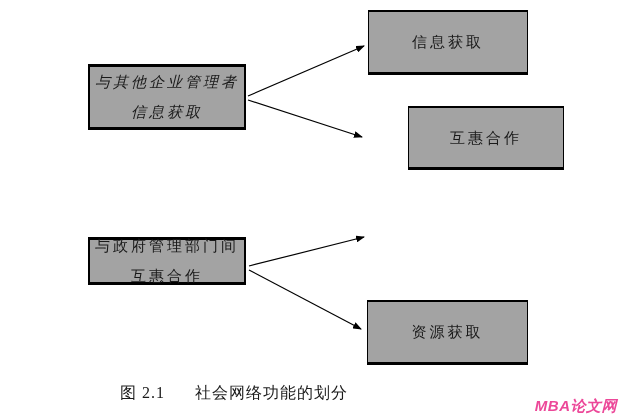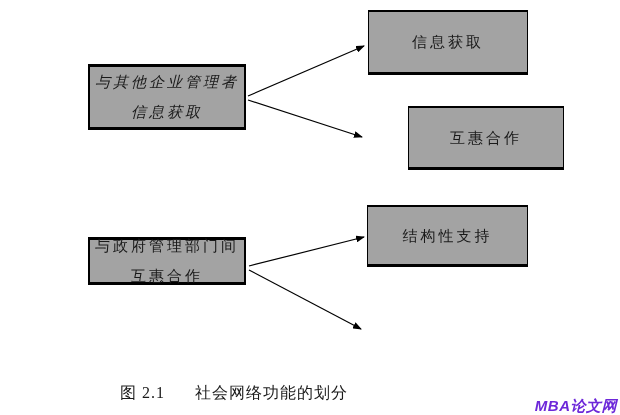--- a/index.html
+++ b/index.html
@@ -26,21 +26,21 @@
   .caption{
     position:absolute;left:120px;top:383px;width:380px;text-align:left;
     font-size:16px;letter-spacing:1px;white-space:nowrap;
   }
   .caption .fig-number{margin-right:30px;}
   .watermark{
     position:absolute;right:3px;bottom:1px;text-align:right;
     font-family:"Liberation Sans","DejaVu Sans",sans-serif;font-style:italic;
     line-height:1.05;
   }
-  .wm-name{font-size:15px;font-weight:700;color:#6d28d9;letter-spacing:0.5px;}
+  .wm-name{font-size:15px;font-weight:700;color:#ec4899;letter-spacing:0.5px;}
   .wm-url{font-size:11.5px;color:#d92ad9;}
   @supports ((-webkit-background-clip: text)) {
     .wm-url{
       background:linear-gradient(90deg,#e81ee0 0%,#c93cdb 55%,#4f5cee 100%);
       -webkit-background-clip:text;background-clip:text;color:transparent;
     }
   }
 </style>
 </head>
 <body>
@@ -70,24 +70,24 @@
   </div>
 
   <div class="box tgt tgt-1">
     <span>信息获取</span>
   </div>
 
   <div class="box tgt tgt-2">
     <span>互惠合作</span>
   </div>
 
-  <div class="box tgt tgt-3">
-    <span>结构性支持</span>
+
+  <div class="box tgt tgt-4">
+    <span>资源获取</span>
   </div>
-
 
   <div class="caption">
     <span class="fig-number">图 2.1</span><span>社会网络功能的划分</span>
   </div>
 
   <div class="watermark">
     <div class="wm-name">MBA论文网</div>
   </div>
 
 </div>

